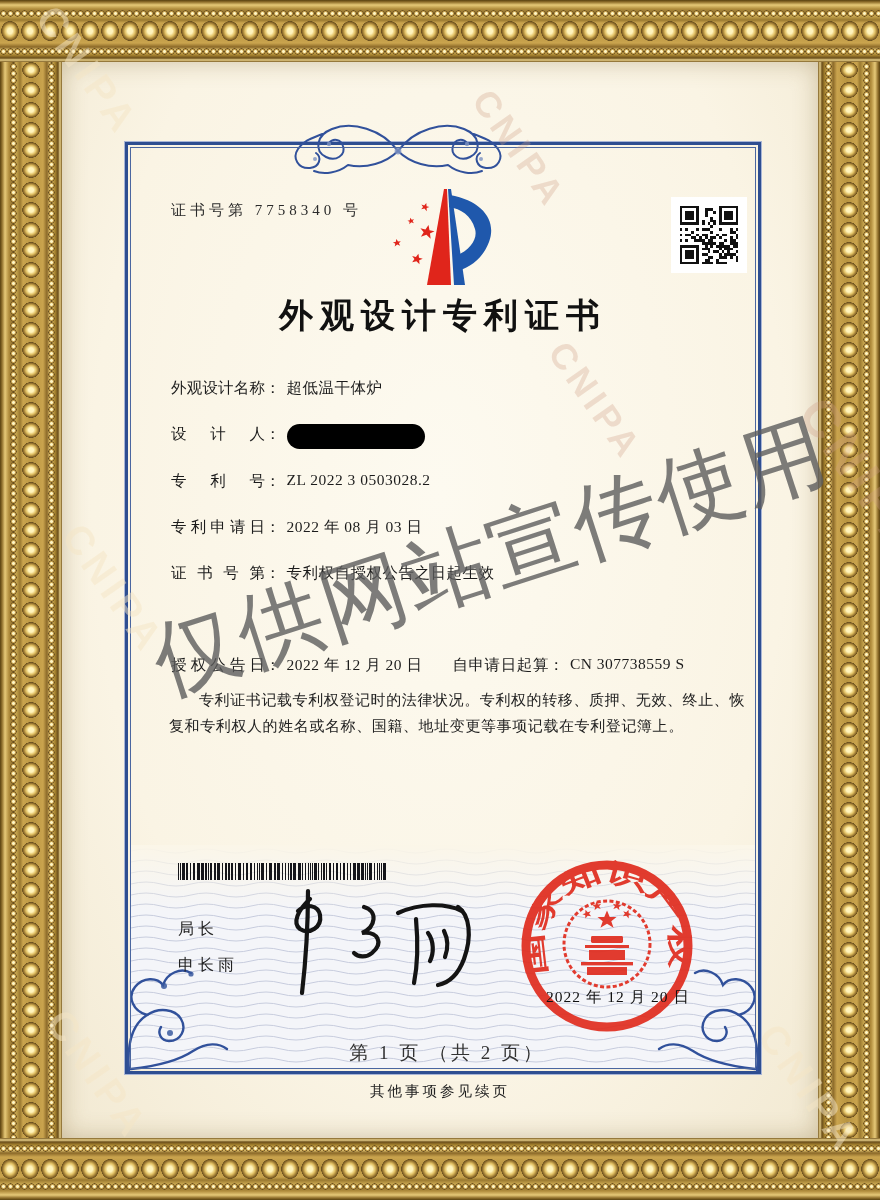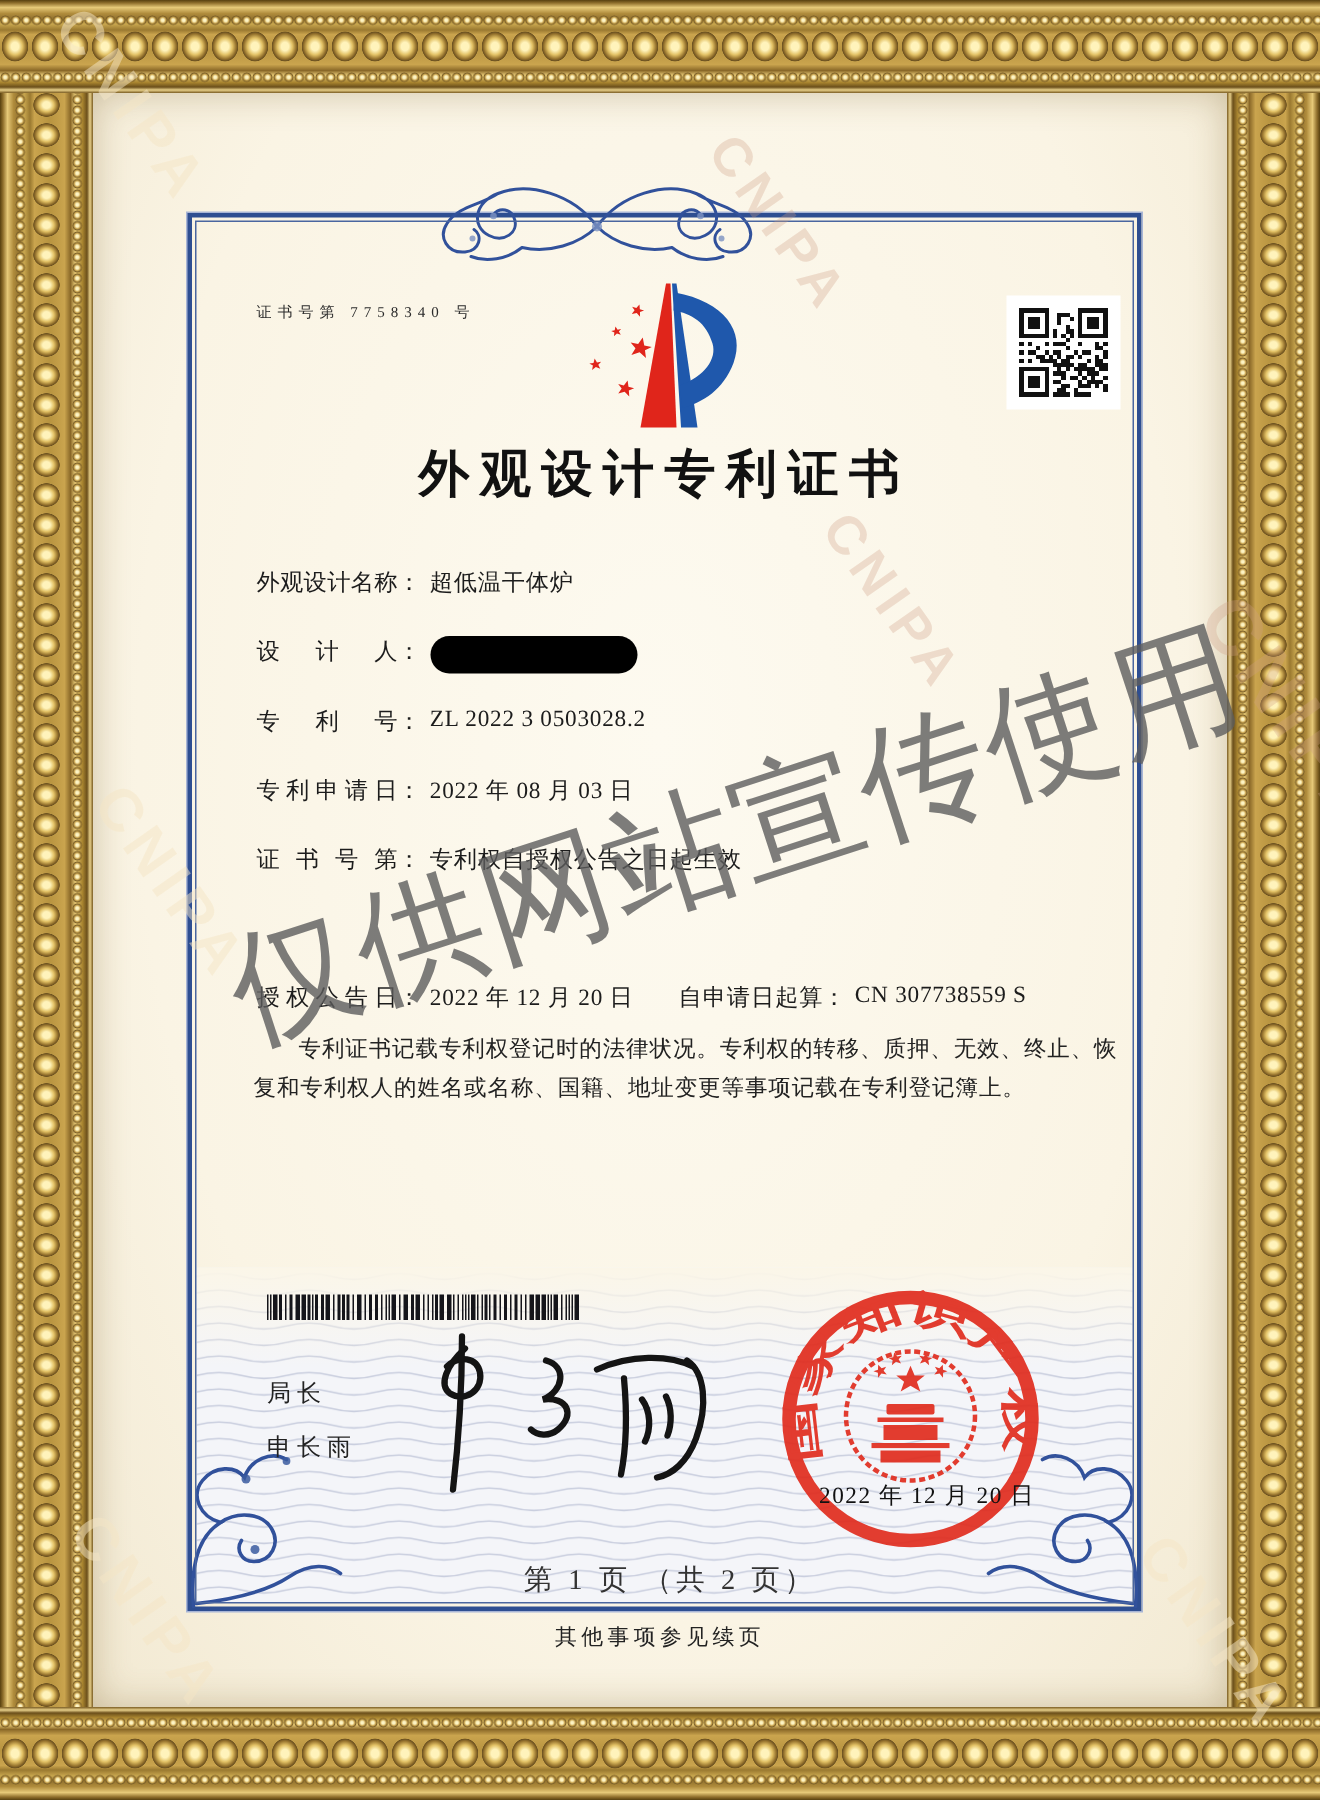--- a/index.html
+++ b/index.html
@@ -31,21 +31,21 @@
     border:3px solid #2e4e91;box-shadow:0 0 0 1px #a8b5d6;}
   .bborder::after{content:"";position:absolute;inset:2px;border:1px solid #4a66a0;pointer-events:none;}
   .inb{position:absolute;} 
   
   .waves{position:absolute;left:3px;top:700px;width:624px;height:223px;}
   
   .topflr{position:absolute;left:158px;top:-34px;width:224px;height:78px;}
   .cflr{position:absolute;bottom:-4px;width:110px;height:112px;}
   .cflr.bl{left:-5px;} .cflr.br{right:-5px;transform:scaleX(-1);}
   
-  .certno{left:43px;top:56px;font-size:10px;letter-spacing:4px;color:#2b2b2b;}
+  .certno{left:43px;top:56px;font-size:15px;letter-spacing:4px;color:#2b2b2b;}
   .logo{left:253px;top:42px;width:130px;height:110px;}
   .qr{left:543px;top:52px;width:70px;height:70px;background:#fff;padding:3px;}
   .title{left:0;top:148px;width:100%;text-align:center;font-size:34px;font-weight:700;letter-spacing:7px;color:#111;}
   
   .frow{position:absolute;left:43px;font-size:15.5px;white-space:nowrap;color:#1c1c1c;}
   .lb{display:inline-block;width:94px;text-align:justify;text-align-last:justify;vertical-align:top;}
   .lb2{display:inline-block;width:96px;text-align:justify;text-align-last:justify;vertical-align:top;margin-left:30px;}
   .cl{display:inline-block;vertical-align:top;}
   .val{display:inline-block;margin-left:6px;vertical-align:top;letter-spacing:.5px;}
   .redact{display:inline-block;margin-left:6px;width:138px;height:25px;background:#000;border-radius:13px;vertical-align:-6px;}

